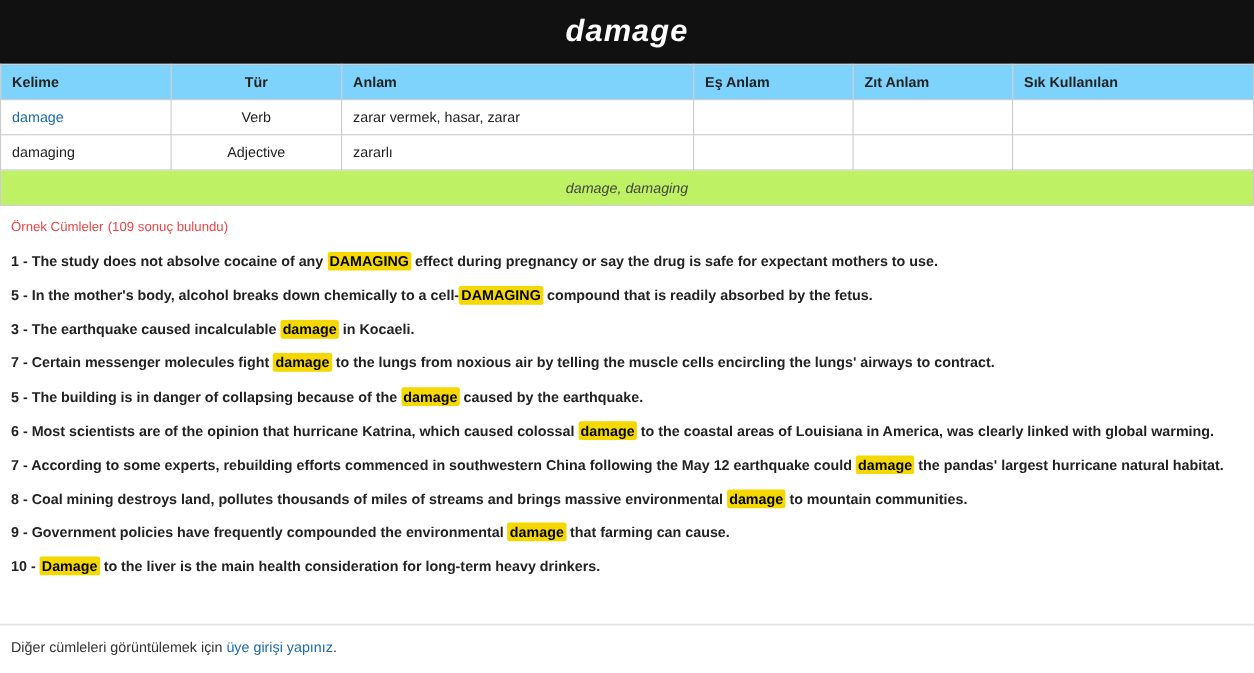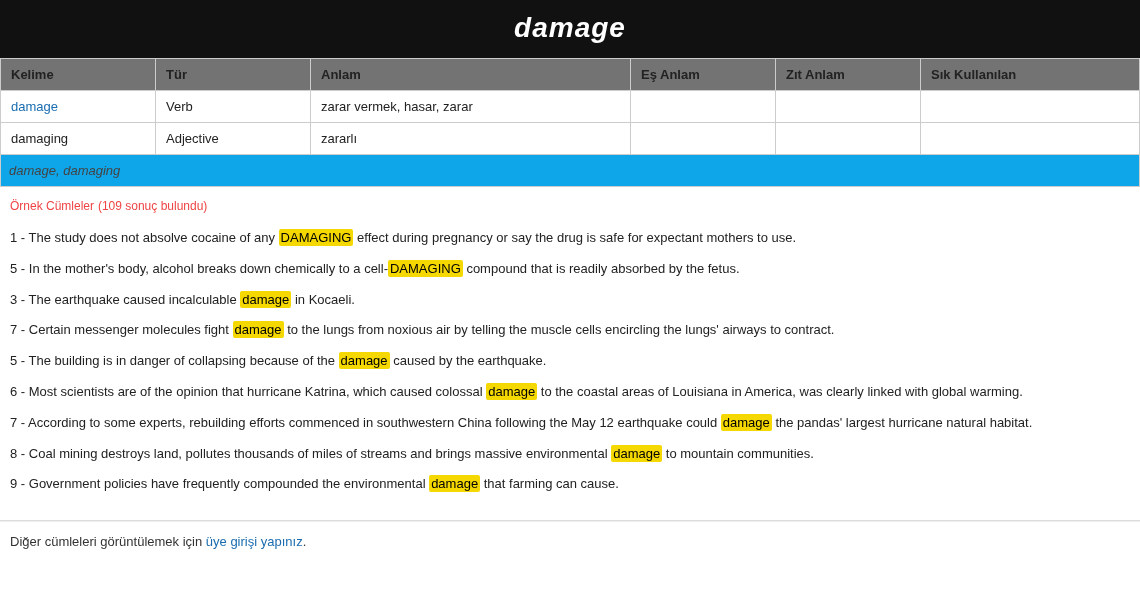--- a/index.html
+++ b/index.html
@@ -25,70 +25,71 @@
       letter-spacing: 1px;
     }
 
     
     .word-table {
       width: 100%;
       border-collapse: collapse;
       border: 1px solid #ccc;
     }
     .word-table th {
-      background: #737373;
+      background: #7dd3fc;
       border: 1px solid #ccc;
       padding: 8px 10px;
       text-align: left;
       font-weight: bold;
       font-size: 13px;
     }
     .word-table td {
       border: 1px solid #ccc;
       padding: 8px 10px;
       font-size: 13px;
     }
     .word-table .col-kelime { width: 155px; }
-    .word-table .col-tur { width: 155px; }
+    .word-table .col-tur { width: 155px; text-align: center; }
     .word-table .col-anlam { width: 320px; }
     .word-table .col-es { width: 145px; }
     .word-table .col-zit { width: 145px; }
     .word-table .col-sik { width: auto; }
 
     .link-word {
       color: #1a6cb0;
       text-decoration: none;
     }
 
     
     .related-row td {
-      text-align: left;
+      text-align: center;
       padding: 8px;
       color: #444;
       font-style: italic;
-      background: #0ea5e9;
+      background: #bef264;
       border: 1px solid #ccc;
     }
 
     
     .ornek-title {
       color: #cc3300;
       font-size: 14px;
       font-weight: bold;
       padding: 10px 10px 6px;
     }
     .ornek-title span {
       color: #ef4444;
       font-weight: normal;
       font-size: 12px;
     }
 
     
     .sentences {
-      padding: 4px 10px 20px;
+      padding: 4px 10px 36px;
+      font-weight: bold;
     }
     .sentence {
       padding: 5px 0;
       line-height: 1.6;
       font-size: 13px;
     }
     mark {
       background-color: #f5d800;
       padding: 1px 2px;
       border-radius: 2px;
@@ -195,20 +196,23 @@
     </div>
 
     <div class="sentence">
       <span>8 - Coal mining destroys land, pollutes thousands of miles of streams and brings massive environmental </span><mark>damage</mark><span> to mountain communities.</span>
     </div>
 
     <div class="sentence">
       <span>9 - Government policies have frequently compounded the environmental </span><mark>damage</mark><span> that farming can cause.</span>
     </div>
 
+    <div class="sentence">
+      <span>10 - </span><mark>Damage</mark><span> to the liver is the main health consideration for long-term heavy drinkers.</span>
+    </div>
 
   </div>
 </div>
 
 <hr class="divider">
 
 <div class="footer-note">
   <span>Diğer cümleleri görüntülemek için </span><a href="#">üye girişi yapınız</a><span>.</span>
 </div>
 

